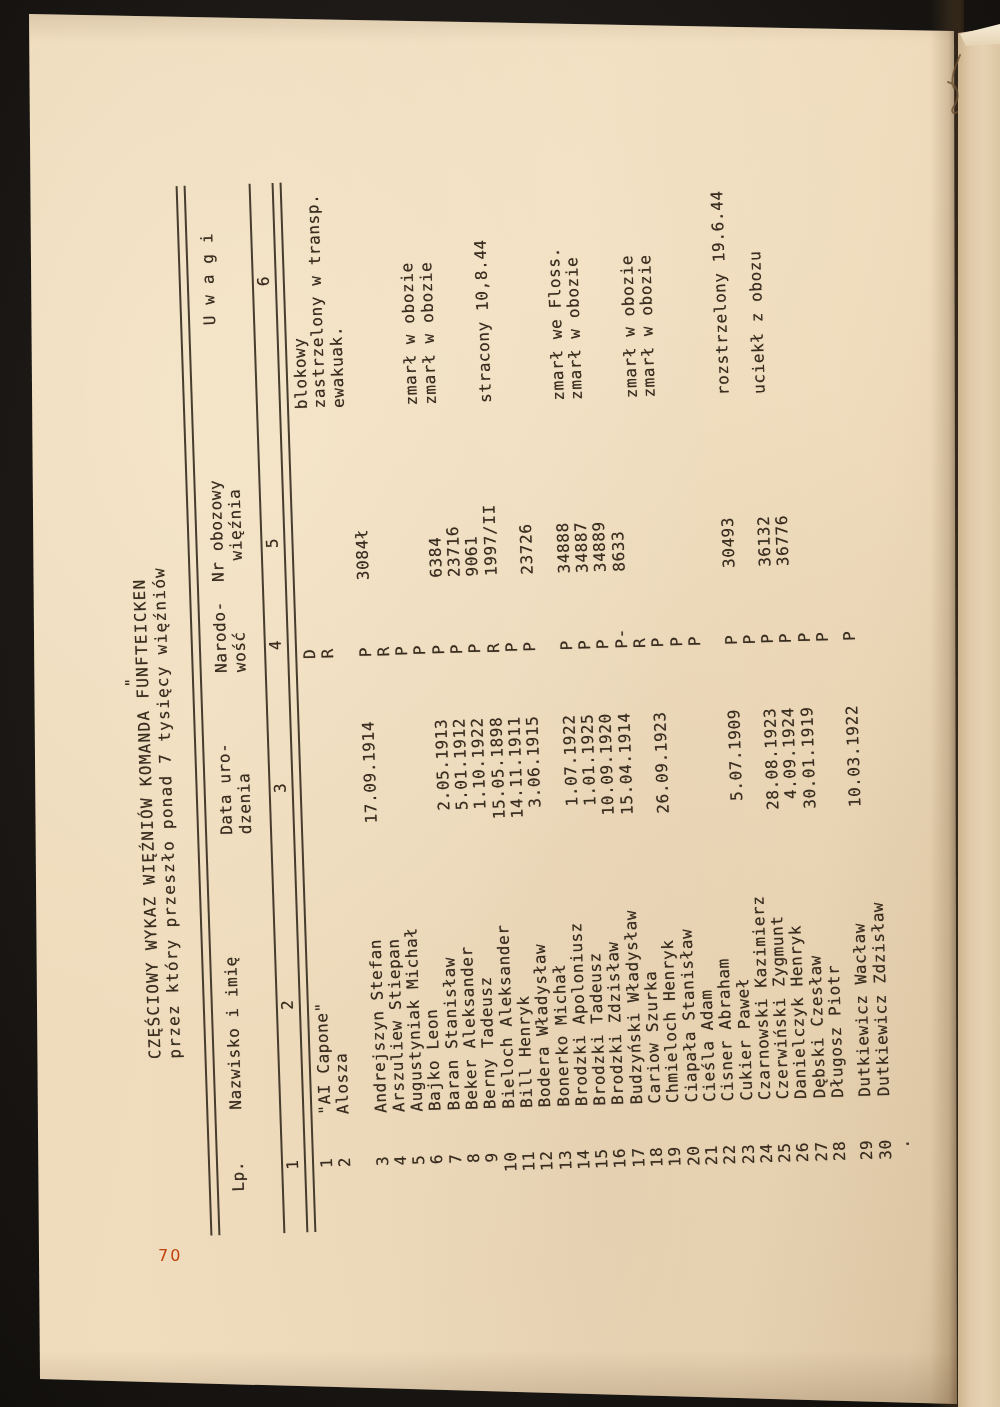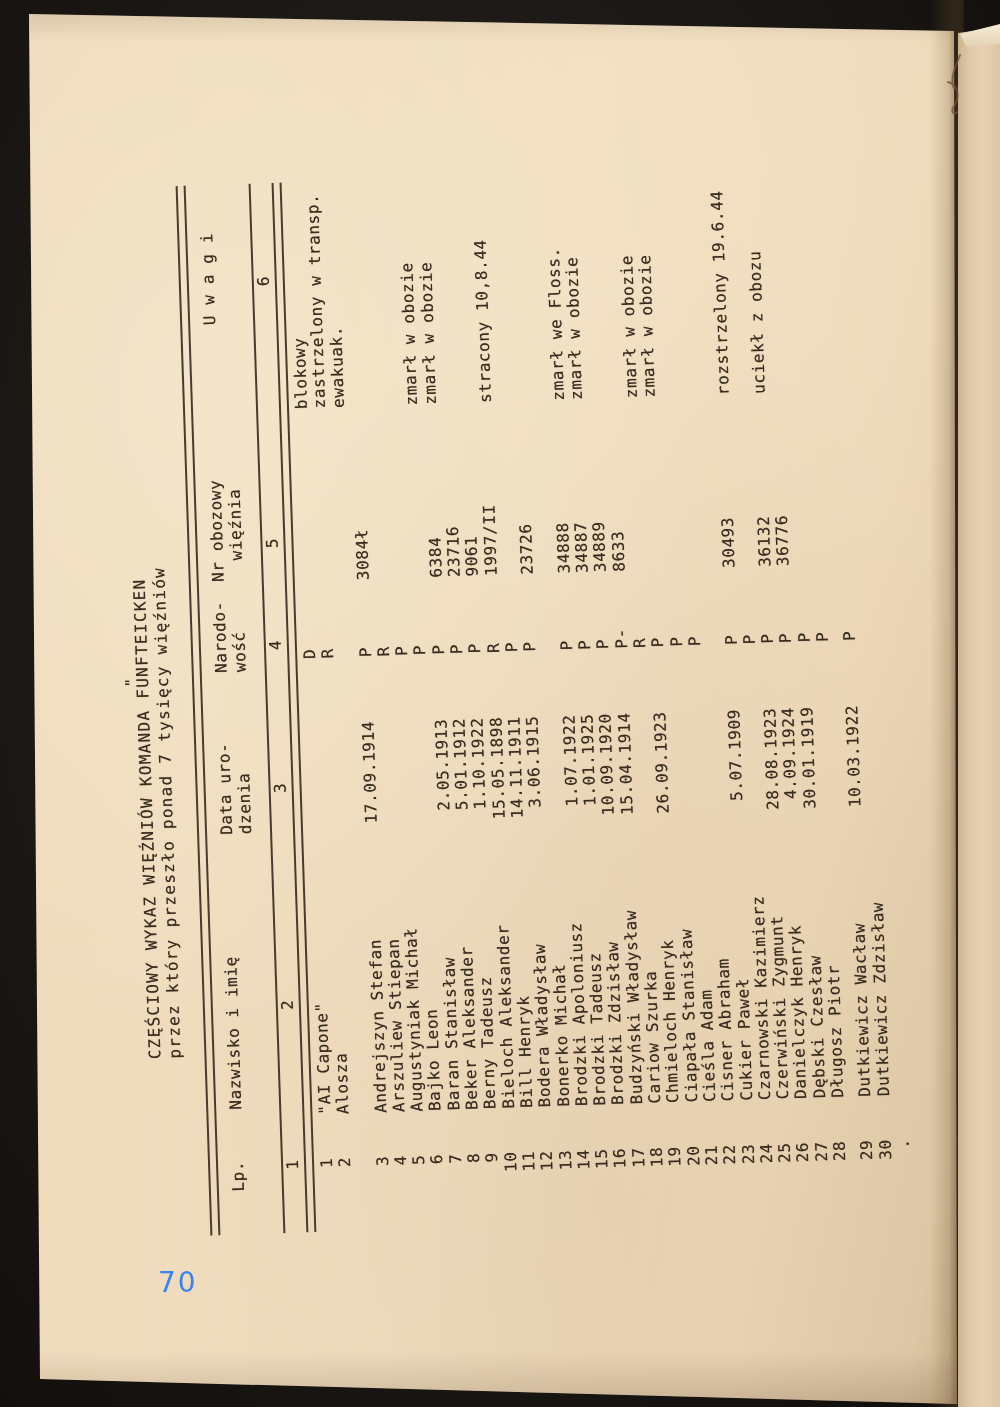--- a/index.html
+++ b/index.html
@@ -36,21 +36,21 @@
   }
   .page2-curl{
     position:absolute;left:960px;top:24px;width:40px;height:26px;
     clip-path:polygon(0 10px, 40px 0, 40px 20px, 6px 22px);
     background:linear-gradient(to bottom,#f6ecd6,#e2cfae);
   }
   .pen-mark{position:absolute;left:938px;top:52px;}
   
   .pageno{
     position:absolute;left:158px;top:1246px;
-    font-family:"DejaVu Sans", sans-serif;font-size:28px;color:#3b82f6;letter-spacing:2px;margin-top:20px;
+    font-family:"DejaVu Sans", sans-serif;font-size:16px;color:#c2410c;letter-spacing:2px;
   }
   
   .sheet{
     position:absolute;left:-15px;top:310px;width:1070px;height:790px;
     transform:rotate(-91.9deg);transform-origin:50% 50%;
     color:#382c1f;font-size:16px;letter-spacing:0.6px;
     text-shadow:0 0 0.7px rgba(56,44,31,0.55);
   }
   .title{position:absolute;left:193px;top:9px;line-height:19.5px;letter-spacing:1.3px;white-space:pre;}
   .uml{position:relative;display:inline-block;}

